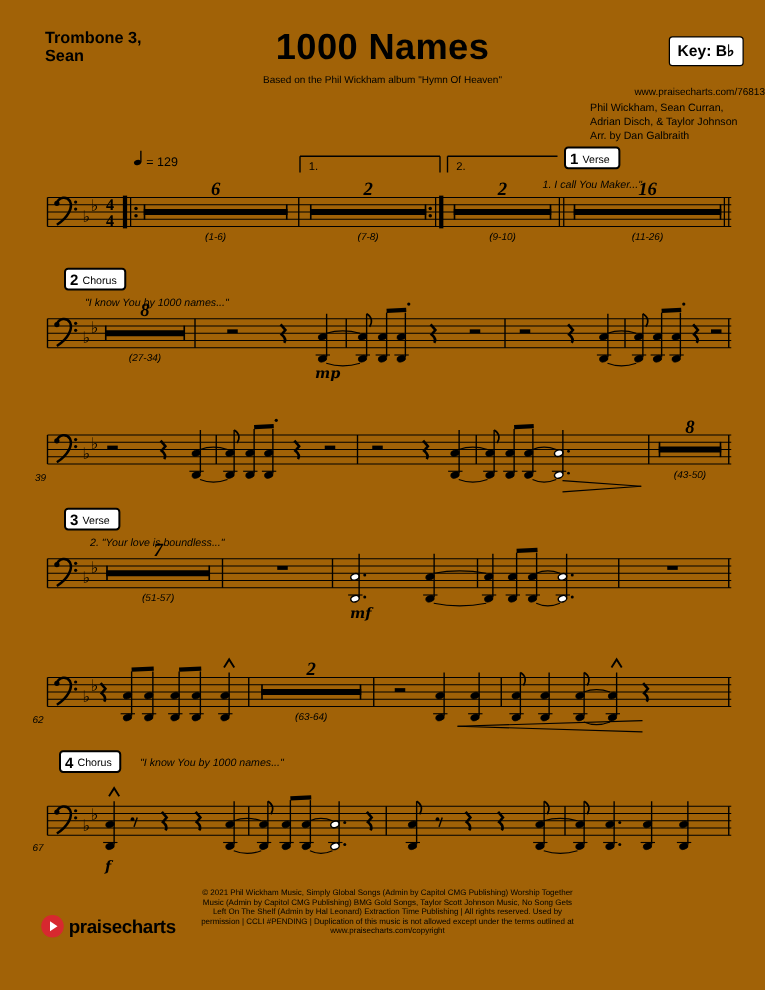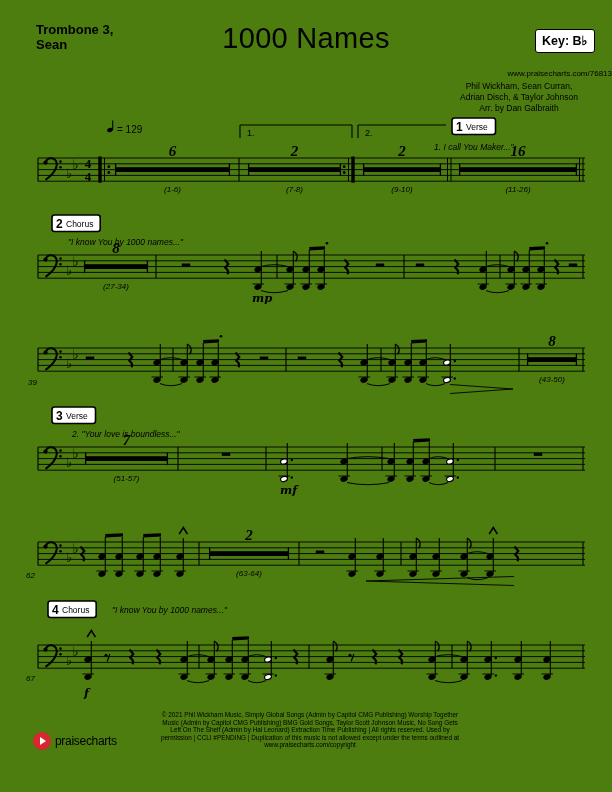--- a/index.html
+++ b/index.html
@@ -1,55 +1,56 @@
 <!DOCTYPE html>
 <html><head>
 <meta charset="utf-8">
 <style>
   *{margin:0;padding:0;box-sizing:border-box}
   html,body{background:#fff}
   body{width:612px;height:792px;position:relative;font-family:"Liberation Sans",sans-serif;color:#000;overflow:hidden}
-  .page{position:absolute;inset:0;background:#4d7c0f}
+  .page{position:absolute;inset:0;background:#a16207}
   .part{position:absolute;left:36px;top:22px;font-size:13px;font-weight:bold;line-height:15px}
-  .title{position:absolute;left:106px;right:106px;top:22px;text-align:center;font-size:29px;font-weight:normal;letter-spacing:.3px}
+  .title{position:absolute;left:106px;right:106px;top:22px;text-align:center;font-size:29px;font-weight:bold;letter-spacing:.3px}
   .sub1{position:absolute;left:0;right:0;top:59px;text-align:center;font-size:8px}
   .sub2{position:absolute;left:0;right:0;top:69px;text-align:right;font-size:8px}
   .keybox{position:absolute;left:535px;top:29px;border:1.5px solid #000;border-radius:3px;padding:3px 6px 4px;font-size:12.5px;font-weight:bold;background:#fff}
-  .credits{position:absolute;right:34px;top:81px;text-align:center;font-size:8.5px;line-height:11px}
+  .credits{position:absolute;right:22px;top:81px;text-align:left;font-size:8.5px;line-height:11px}
   .credits .arr{}
   svg.score{position:absolute;left:0;top:0}
   svg text{fill:#000;font-family:"Liberation Sans",sans-serif}
   .t-num{font-family:"Liberation Serif",serif;font-weight:bold;font-style:italic;font-size:15px}
   .t-range{font-style:italic;font-size:8px}
   .t-cue{font-style:italic;font-size:8.5px}
   .t-mnum{font-style:italic;font-size:8px}
   .t-dyn{font-family:"DejaVu Serif",serif;font-weight:bold;font-style:italic;font-size:11.5px}
   .t-reh-num{font-weight:bold;font-size:12px}
   .t-reh-label{font-size:8.5px}
   .t-volta{font-size:9px}
   .t-time{font-family:"Liberation Serif",serif;font-weight:bold;font-size:13px}
   .t-flat{font-family:"DejaVu Sans",sans-serif;font-size:13px}
   .t-tempo{font-size:10px}
   .logo{position:absolute;left:33px;top:732px;display:flex;align-items:center;gap:4px}
   .logo-circle{width:18px;height:18px;border-radius:50%;background:#d7282f;display:flex;align-items:center;justify-content:center}
   .logo-tri{width:0;height:0;border-left:6.5px solid #fff;border-top:4.5px solid transparent;border-bottom:4.5px solid transparent;margin-left:2px}
-  .logo-text{font-size:12px;font-weight:400;letter-spacing:-.3px}
+  .logo-text{font-size:15px;font-weight:700;letter-spacing:-.3px}
   .copyright{position:absolute;left:150px;width:320px;top:711px;text-align:center;font-size:6.4px;line-height:7.5px}
 </style>
 </head>
 <body>
 
 <div class="page">
 
   <div class="part">
     <div>Trombone 3,</div>
     <div>Sean</div>
   </div>
 
   <div class="title">1000 Names</div>
+  <div class="sub1">Based on the Phil Wickham album "Hymn Of Heaven"</div>
   <div class="sub2">www.praisecharts.com/76813</div>
 
   <div class="keybox">Key: B♭</div>
 
   <div class="credits">
     <div>Phil Wickham, Sean Curran,</div>
     <div>Adrian Disch, &amp; Taylor Johnson</div>
     <div class="arr">Arr. by Dan Galbraith</div>
   </div>
 

